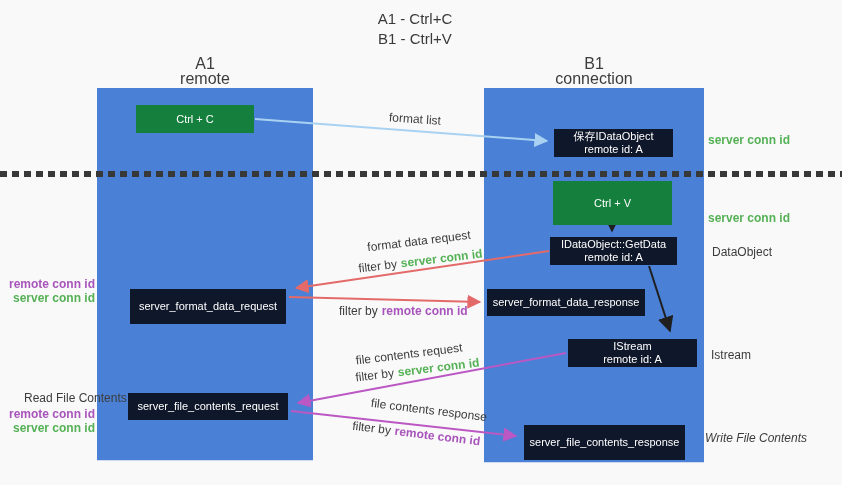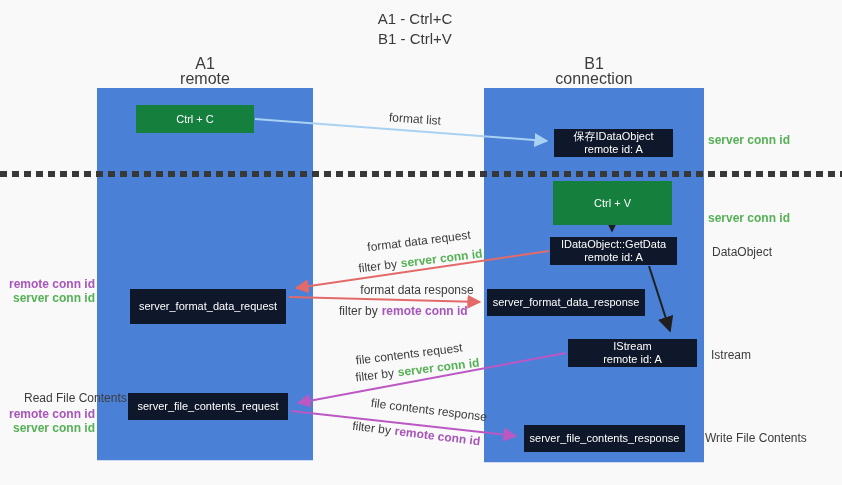--- a/index.html
+++ b/index.html
@@ -42,21 +42,21 @@
   .green{background:#15803d;}
   .orange{background:#0f172a;}
   .b-ctrl-c{left:136px;top:105px;width:118px;height:28px;}
   .b-save{left:554px;top:129px;width:119px;height:28px;}
   .b-ctrl-v{left:553px;top:181px;width:119px;height:44px;}
   .b-getdata{left:550px;top:237px;width:127px;height:28px;}
   .b-format-req{left:130px;top:277px;width:156px;height:35px;margin-top:12px;}
   .b-format-resp{left:487px;top:289px;width:158px;height:27px;}
   .b-istream{left:568px;top:339px;width:129px;height:28px;}
   .b-file-req{left:128px;top:393px;width:160px;height:27px;}
-  .b-file-resp{left:524px;top:425px;width:161px;height:27px;}
+  .b-file-resp{left:524px;top:425px;width:161px;height:35px;}
   .lbl{font-size:12px;line-height:14px;color:#3c3c3c;white-space:nowrap;}
   .lbl-center{text-align:center;}
   .lbl-right{text-align:right;}
   .green-t{color:#55b155;font-weight:bold;}
   .purple-t{color:#a855bb;font-weight:bold;}
   .filter-val{margin-left:4px;}
   .rot-up{transform:rotate(-7deg);}
   .rot-dn{transform:rotate(7deg);}
   .rot-fl{transform:rotate(4deg);}
   .l-format-list{left:355px;top:112px;width:120px;}
@@ -65,21 +65,21 @@
   .l-fdresp{left:357px;top:283px;width:120px;}
   .l-filter2{left:339px;top:304px;width:120px;}
   .l-fcreq{left:349px;top:347px;width:120px;}
   .l-filter3{left:355px;top:363px;width:124px;}
   .l-fcresp{left:369px;top:403px;width:120px;}
   .l-filter4{left:352px;top:426px;width:120px;}
   .s-connid-top{left:708px;top:133px;}
   .s-connid-mid{left:708px;top:211px;}
   .s-dataobject{left:712px;top:245px;}
   .s-istream{left:711px;top:348px;}
-  .s-write{left:705px;top:431px;}
+  .s-write{left:705px;top:431px;font-style:italic;}
   .s-read{left:24px;top:391px;}
   .s-pair1{left:0px;top:277px;width:95px;}
   .s-pair2{left:0px;top:407px;width:95px;}
   .s-pair1 div,.s-pair2 div{line-height:14px;}
   svg.arrows{position:absolute;left:0;top:0;pointer-events:none;}
 </style>
 </head>
 <body>
 
 <div id="canvas">
@@ -158,21 +158,20 @@
     <div>server_file_contents_response</div>
   </div>
 
   <div class="abs lbl lbl-center rot-fl l-format-list">format list</div>
 
   <div class="abs lbl lbl-center rot-up l-fdreq">format data request</div>
   <div class="abs lbl lbl-center rot-up l-filter1">
     <span>filter by</span><span class="green-t filter-val">server conn id</span>
   </div>
 
-  <div class="abs lbl lbl-center l-fdresp">format data response</div>
   <div class="abs lbl lbl-center l-filter2">
     <span>filter by</span><span class="purple-t filter-val">remote conn id</span>
   </div>
 
   <div class="abs lbl lbl-center rot-up l-fcreq">file contents request</div>
   <div class="abs lbl lbl-center rot-up l-filter3">
     <span>filter by</span><span class="green-t filter-val">server conn id</span>
   </div>
 
   <div class="abs lbl lbl-center rot-dn l-fcresp">file contents response</div>

